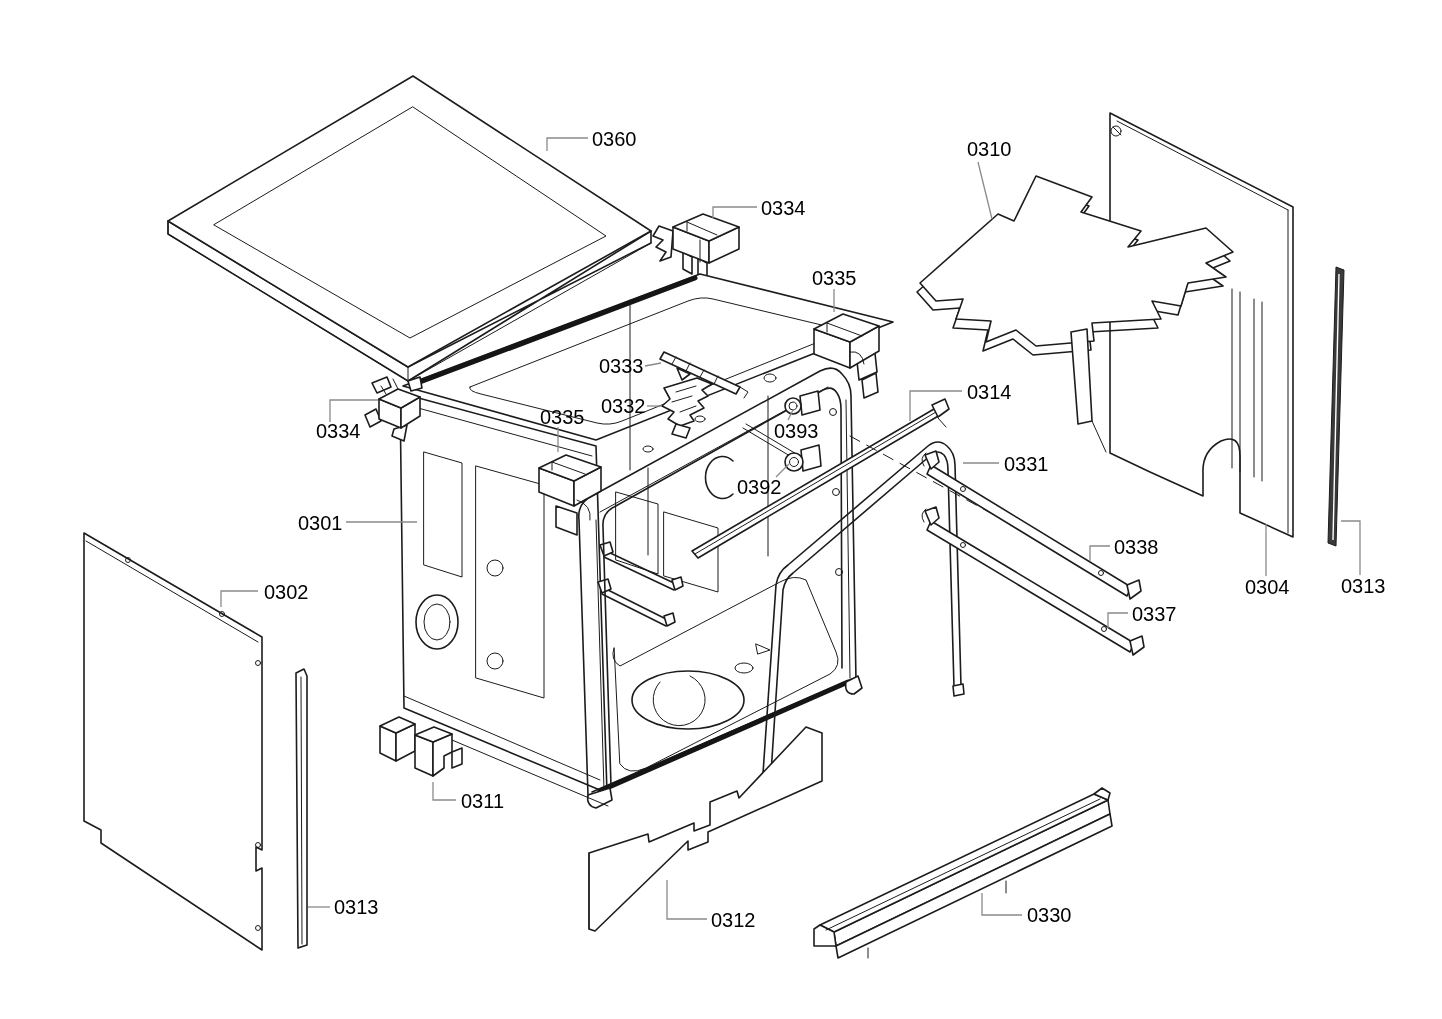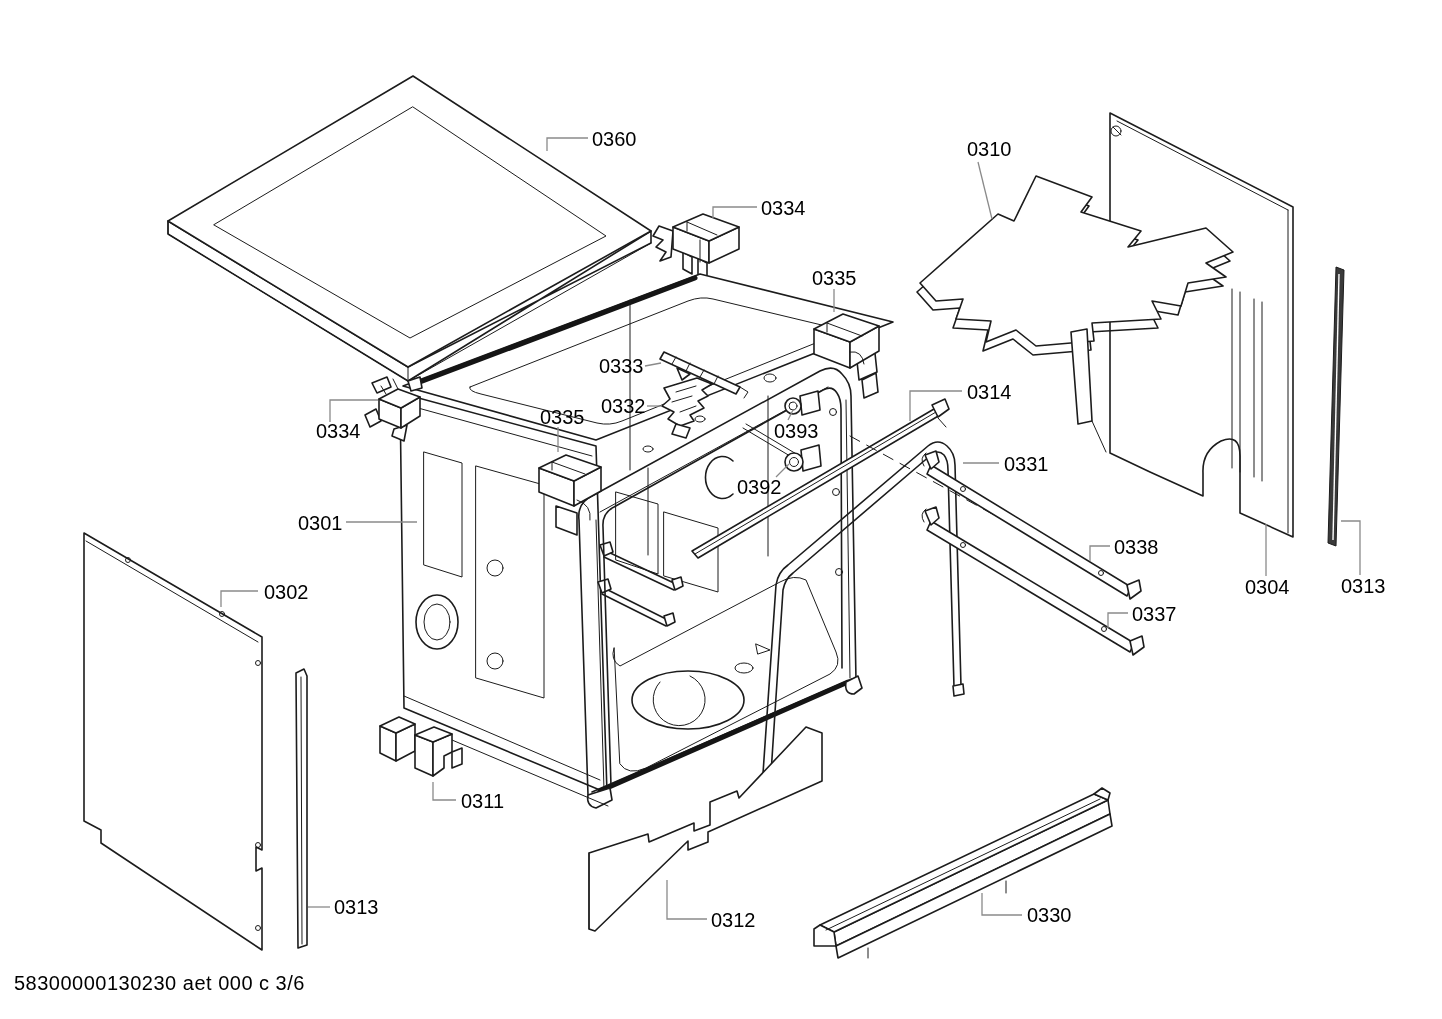--- a/index.html
+++ b/index.html
@@ -259,14 +259,13 @@
         <text x="334" y="914" class="lbl">0313</text>
         <polyline points="456,800 433,800 433,782" class="leader"></polyline>
         <text x="461" y="808" class="lbl">0311</text>
         <polyline points="707,919 667,919 667,880" class="leader"></polyline>
         <text x="711" y="927" class="lbl">0312</text>
         <polyline points="1022,915 982,915 982,893" class="leader"></polyline>
         <text x="1027" y="922" class="lbl">0330</text>
       </g>
 </svg>
 
-<div id="footer-code">58300000130230 aet 000 c 3/6</div>
 </div>
 
 </body></html>

